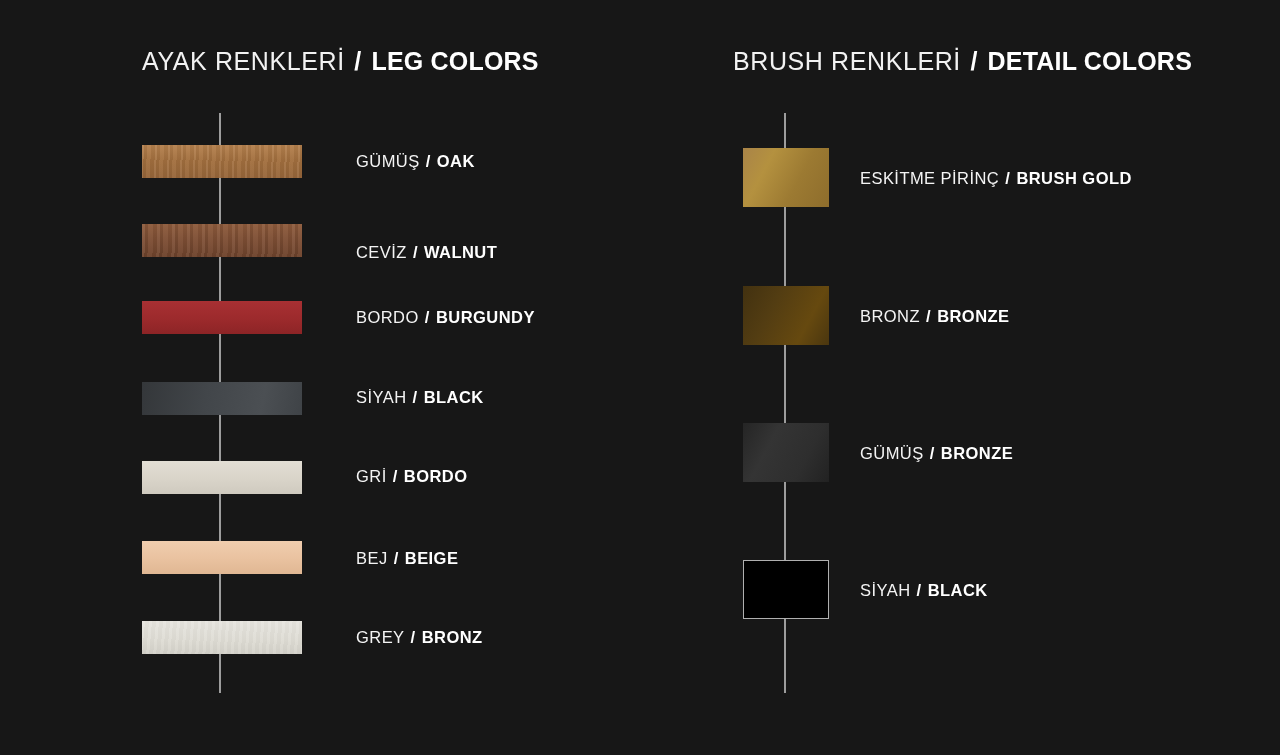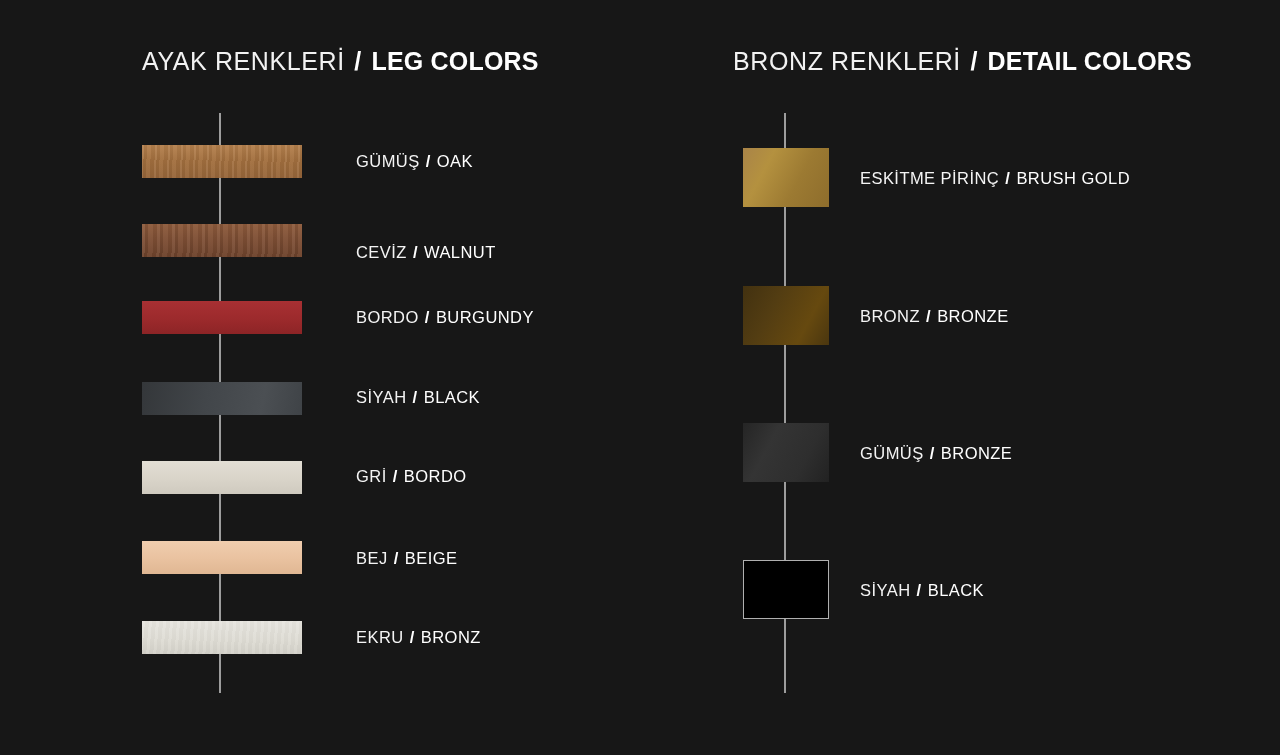--- a/index.html
+++ b/index.html
@@ -102,21 +102,21 @@
   .label .tr {
     font-weight: 300;
     color: #f4f4f4;
   }
   .label .sep {
     font-weight: 700;
     color: #ffffff;
     padding: 0 1px;
   }
   .label .en {
-    font-weight: 400;
+    font-weight: 700;
     color: #ffffff;
   }
 </style>
 </head>
 <body>
 
 <div class="board">
 
   <div class="column left">
 
@@ -202,32 +202,32 @@
       </div>
     </div>
 
     <div class="row">
       <div class="swatch bar" style="top:621px;">
         <div class="sheen" style="background:
                repeating-linear-gradient(95deg, rgba(255,255,255,.05) 0 3px, rgba(0,0,0,.025) 3px 7px),
                linear-gradient(180deg,#e7e5df 0%,#dedcd4 60%,#d4d2ca 100%);"></div>
       </div>
       <div class="label" style="top:637px;">
-        <span class="tr">EKRU</span>
+        <span class="tr">GREY</span>
         <span class="sep">/</span>
         <span class="en">BRONZ</span>
       </div>
     </div>
 
   </div>
 
   <div class="column right">
 
     <div class="heading">
-      <span class="tr">BRONZ RENKLERİ</span>
+      <span class="tr">BRUSH RENKLERİ</span>
       <span class="sep">/</span>
       <span class="en">DETAIL COLORS</span>
     </div>
 
     <div class="spine" style="left:84px; top:113px; height:580px;"></div>
 
     <div class="row">
       <div class="swatch block" style="top:148px;">
         <div class="sheen" style="background:
                linear-gradient(118deg,#a98448 0%,#b4913f 28%,#9c7a32 62%,#8e6d2c 100%);"></div>

